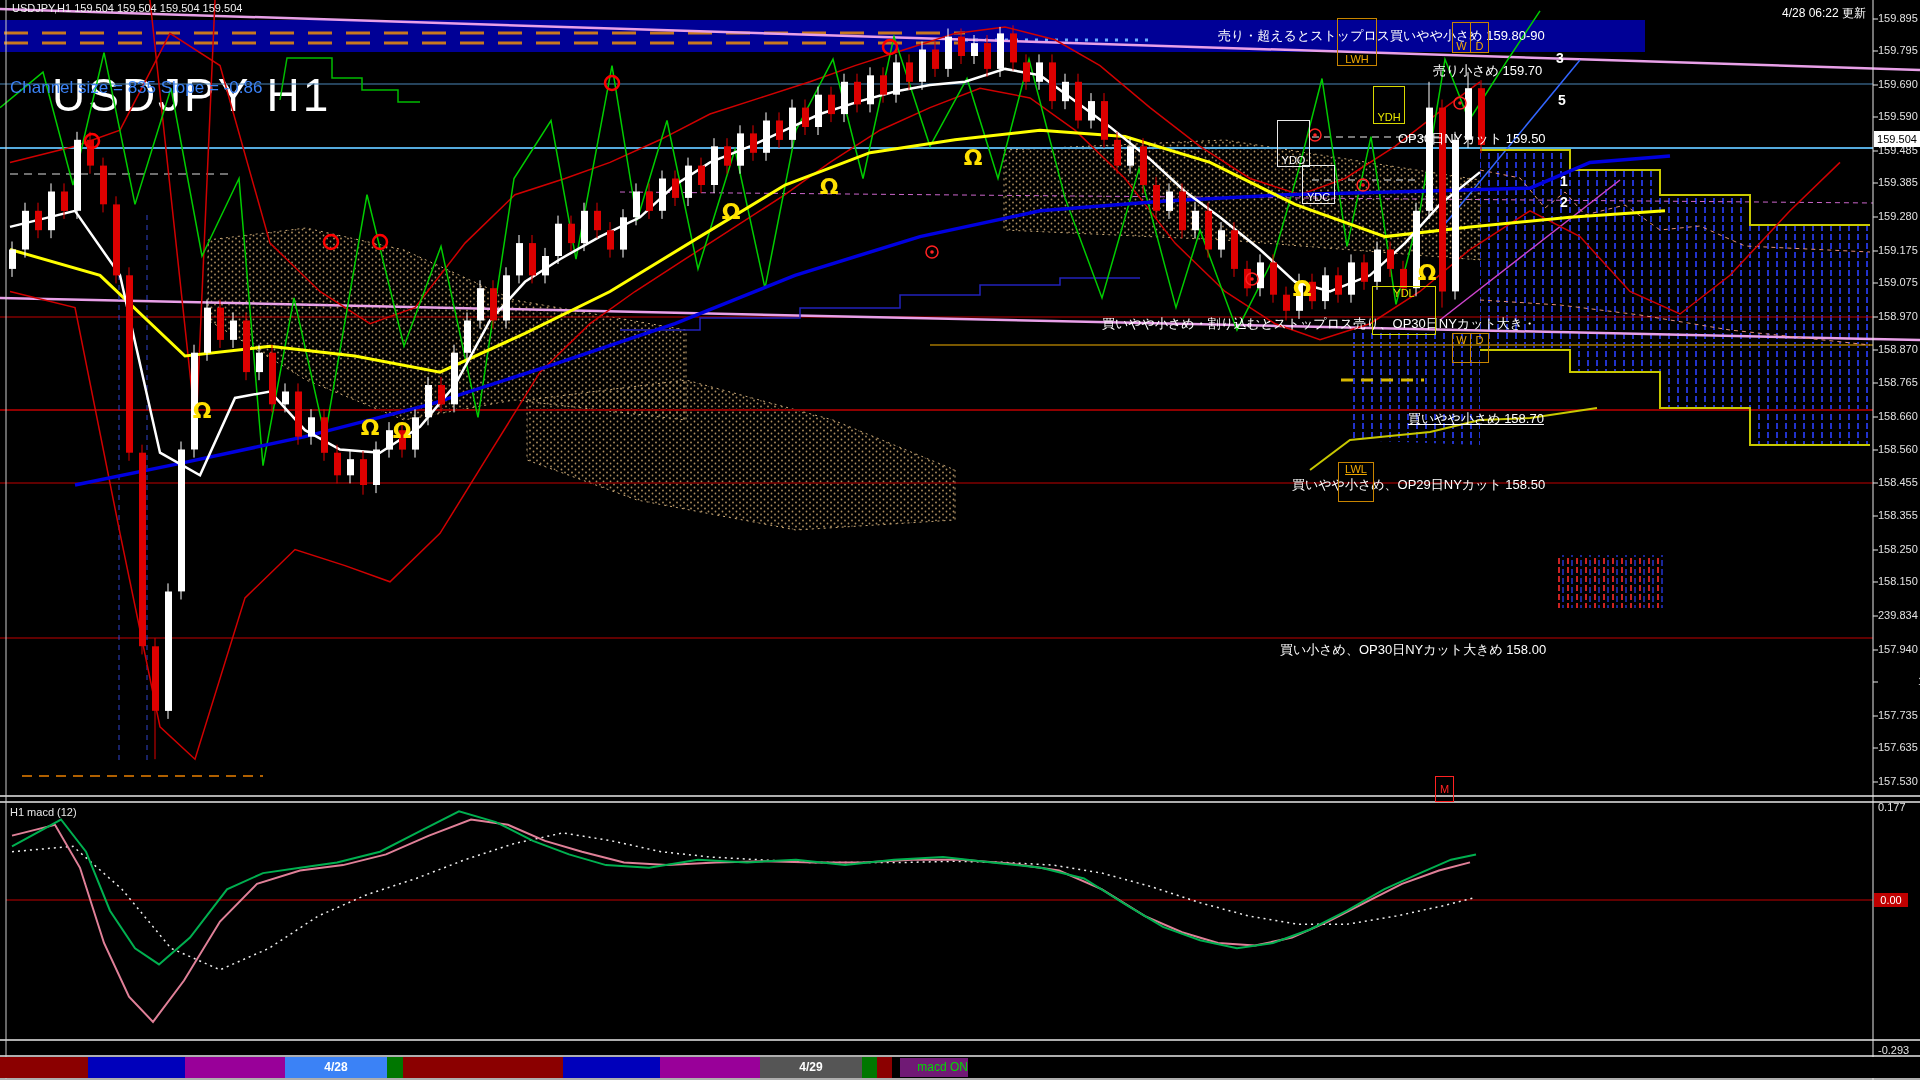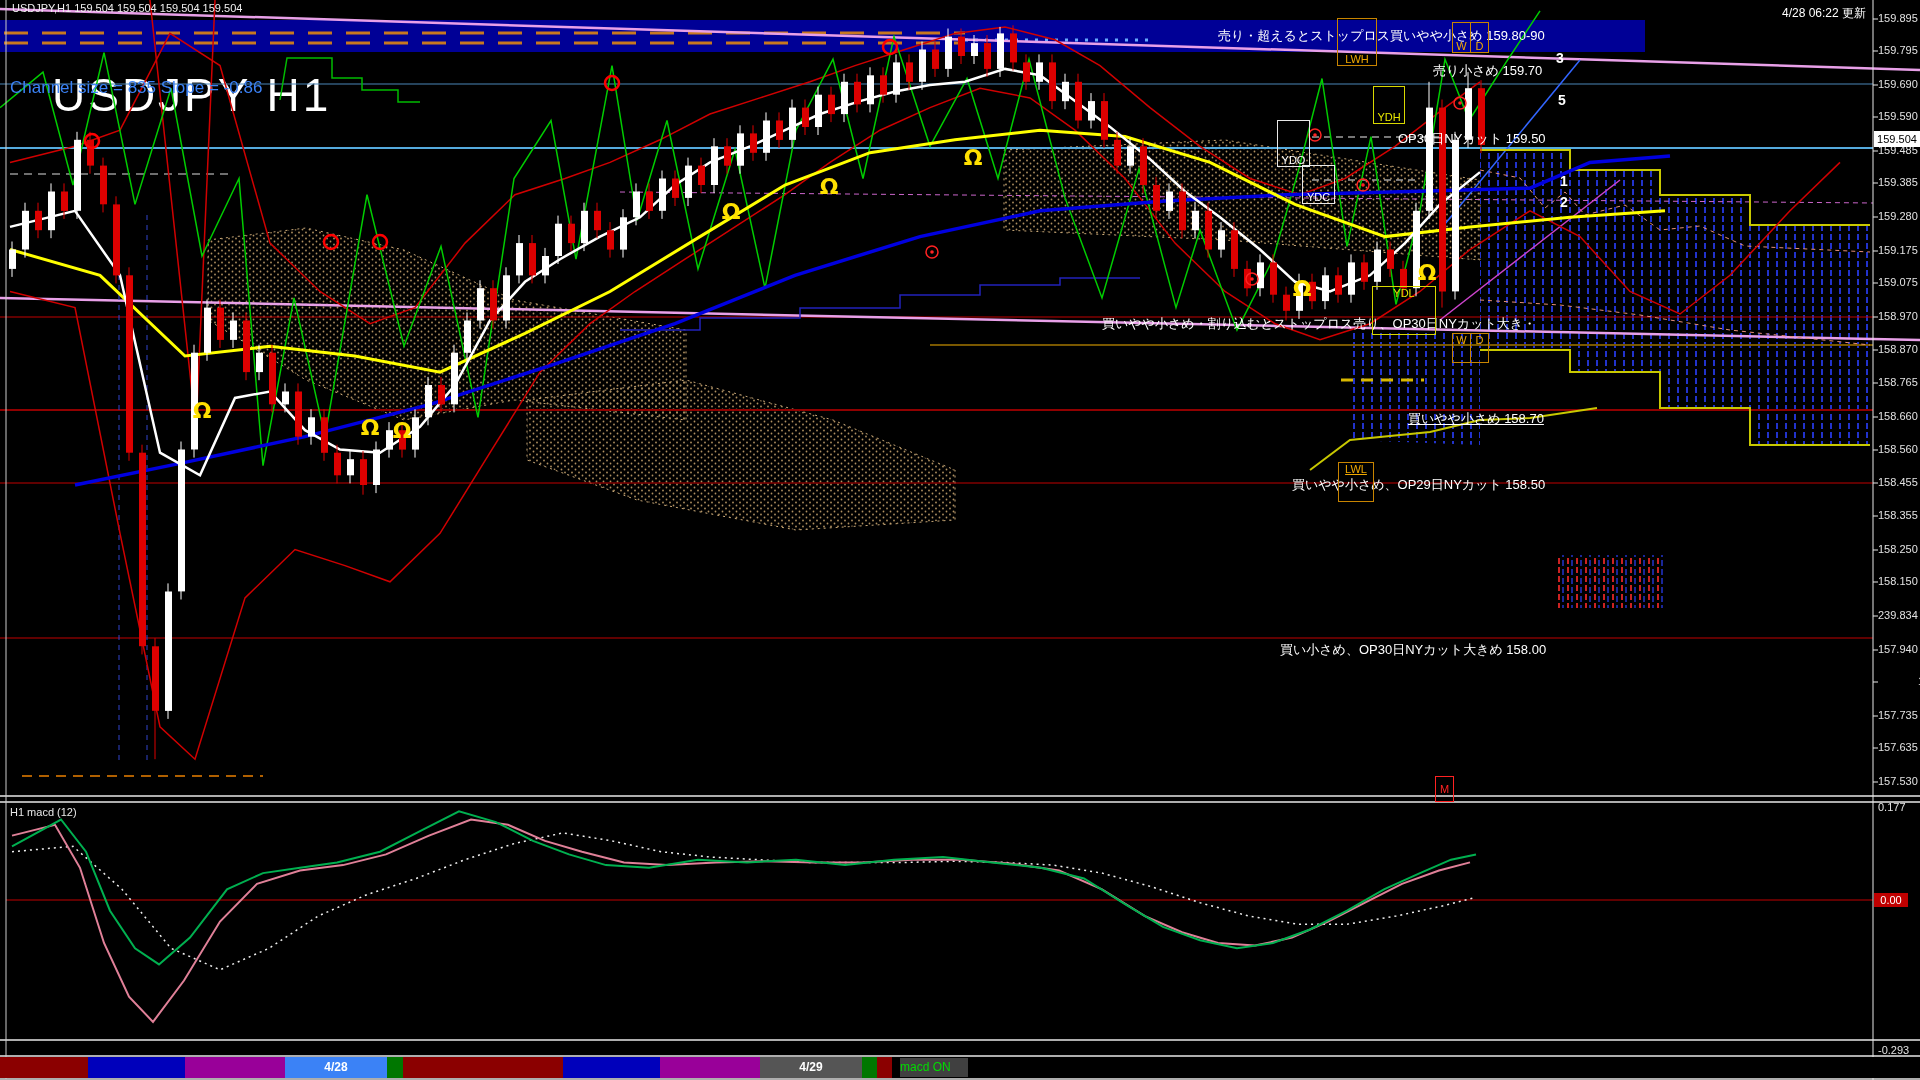--- a/index.html
+++ b/index.html
@@ -22,22 +22,22 @@
   .macdzero{left:1874px;top:893px;width:34px;height:14px;background:#c00000;color:#fff;
             font-size:11px;text-align:center;line-height:14px;z-index:6;}
   .macdbot{left:1878px;top:1044px;font-size:11px;color:#e2e2e2;}
   .counter{left:1878px;top:1062px;font-size:11px;color:#e2e2e2;}
   .sidelabel{font-size:14px;font-weight:bold;color:#fff;z-index:5;}
   .boxlabel{position:absolute;z-index:6;font-size:11px;}
   .tlband{position:absolute;left:0;top:1057px;width:1920px;height:21px;z-index:4;background:#000;}
   .tlseg{position:absolute;top:0;height:21px;}
   .tllabel{position:absolute;top:3px;width:100%;text-align:center;font-size:12px;
            font-weight:bold;color:#fff;}
-  .macdon{position:absolute;left:900px;top:1058px;width:68px;height:19px;background:#404040;
-          color:#00dd00;font-size:12px;text-align:left;line-height:19px;z-index:6;}
+  .macdon{position:absolute;left:900px;top:1058px;width:68px;height:19px;background:#701a75;
+          color:#00dd00;font-size:12px;text-align:right;line-height:19px;z-index:6;}
 </style>
 </head>
 <body>
 
 <div class="screen">
 
   <svg id="chart" width="1920" height="1080">
     <defs>
       <pattern id="dots" width="7" height="6" patternUnits="userSpaceOnUse">
         <circle cx="1.5" cy="1.5" r="0.9" fill="#b09060"></circle>

